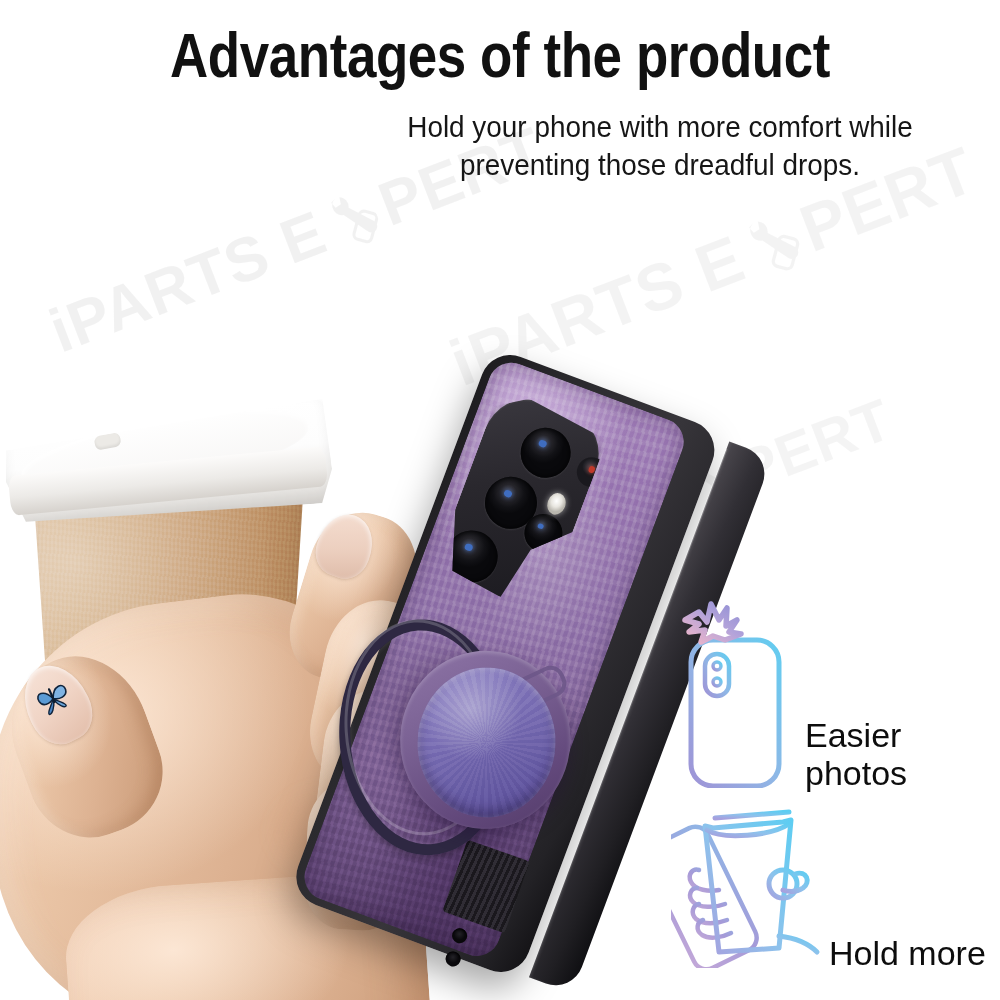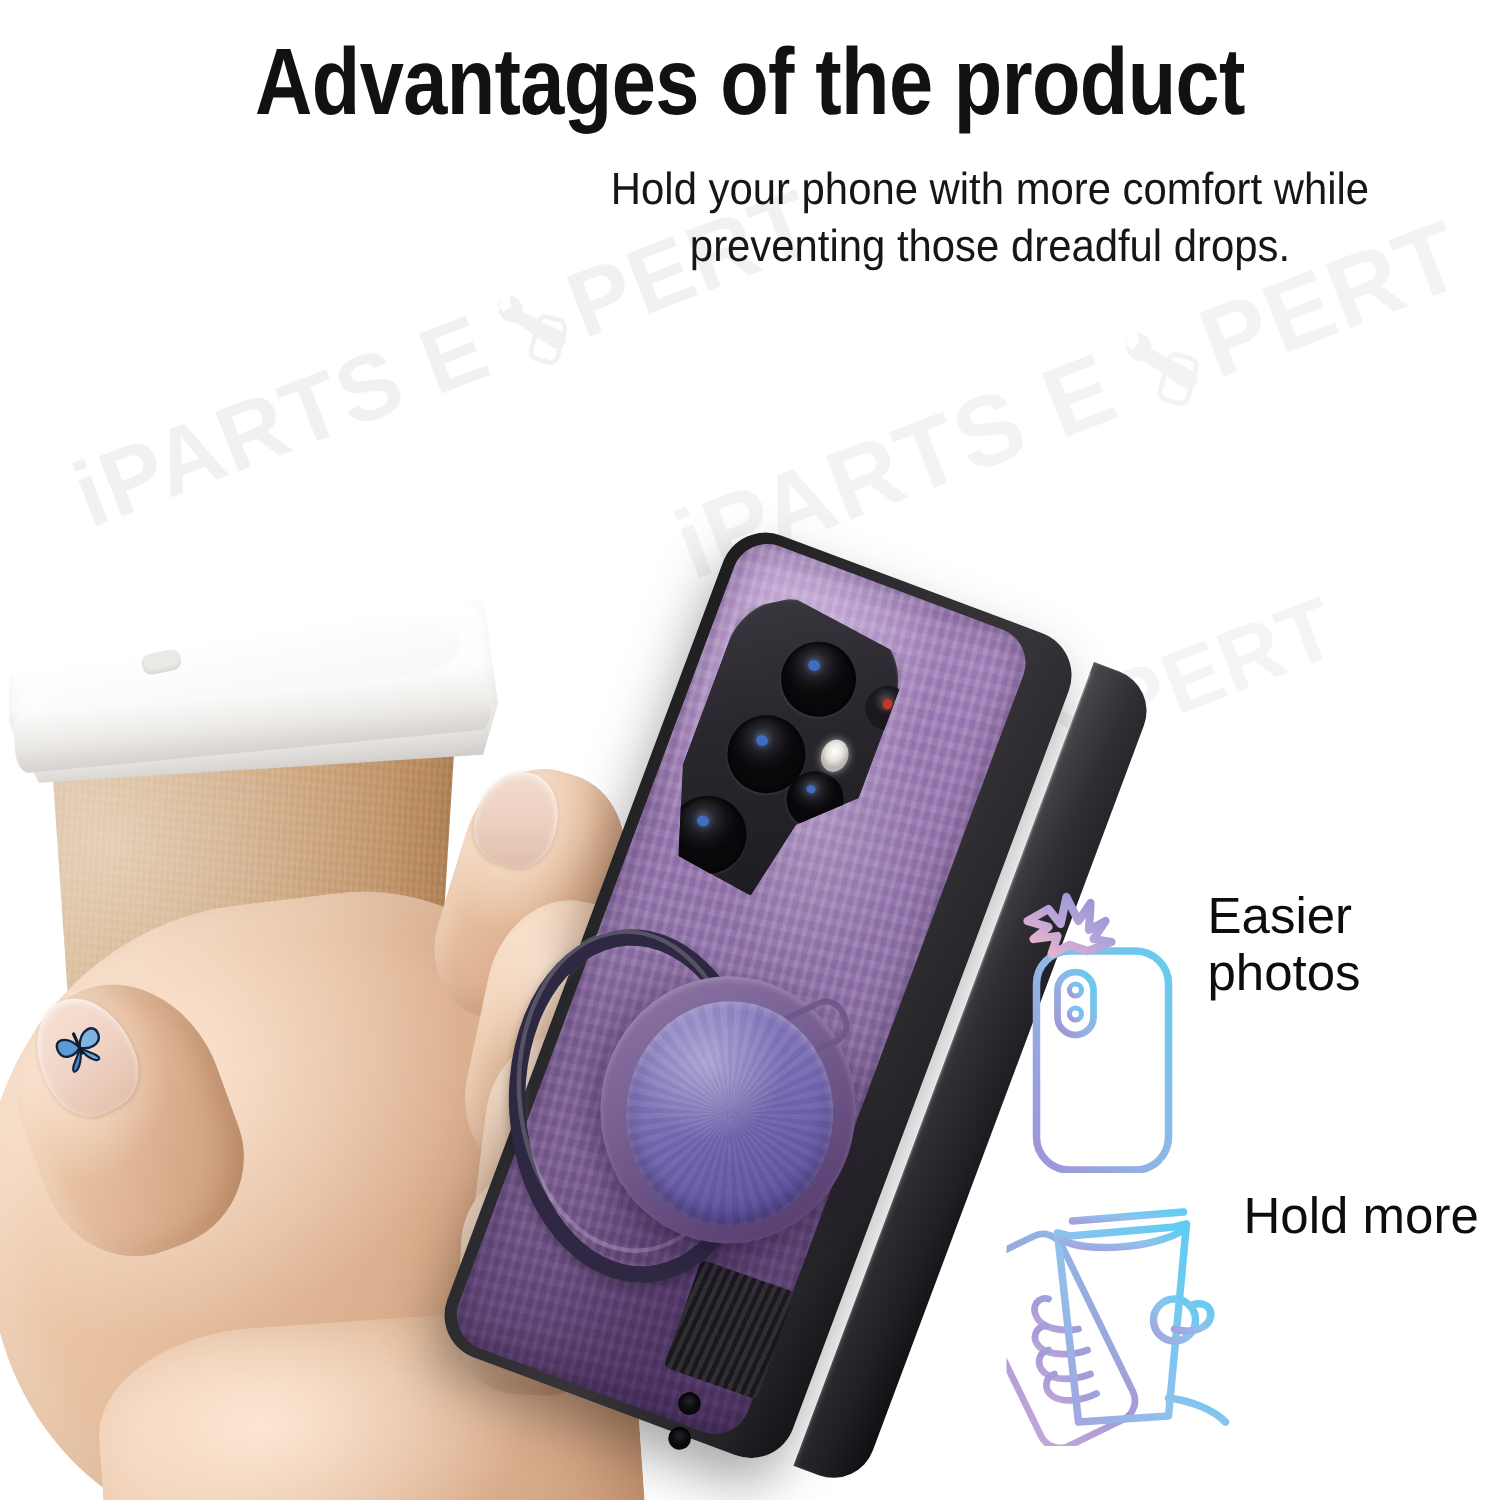--- a/index.html
+++ b/index.html
@@ -56,21 +56,21 @@
     display:flex;align-items:center;justify-content:flex-end;gap:12px;
   }
   .warntext{
     font-size:23px;color:#8f3a3a;white-space:nowrap;
     font-family:"Liberation Sans",sans-serif;
     transform:scaleX(.95);transform-origin:right center;
   }
   .warnicon{width:42px;height:38px;flex:0 0 auto;}
 
   
-  .feature{position:absolute;display:flex;align-items:flex-start;}
+  .feature{position:absolute;display:flex;align-items:flex-end;}
   #feature-photos{left:655px;top:592px;width:340px;height:200px;}
   #feature-hold{left:671px;top:792px;width:345px;height:180px;}
   .feature-icon{flex:0 0 auto;}
   .feature-label{
     font-size:34px;line-height:1.12;color:#0d0d0d;
     font-family:"Liberation Sans",sans-serif;
     white-space:pre-line;
   }
 
   

